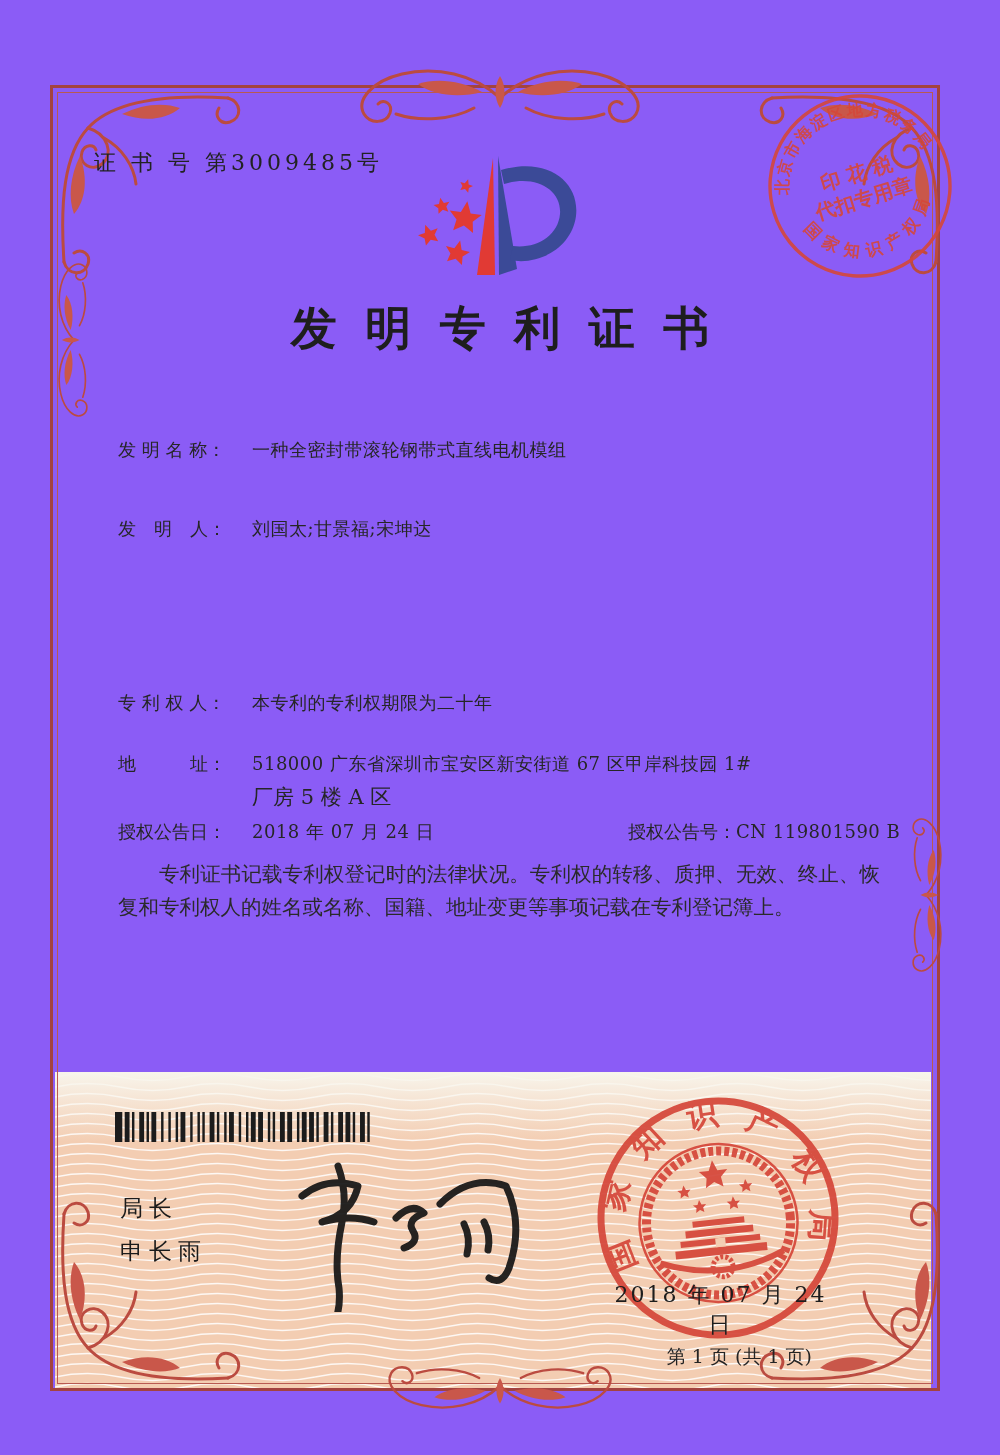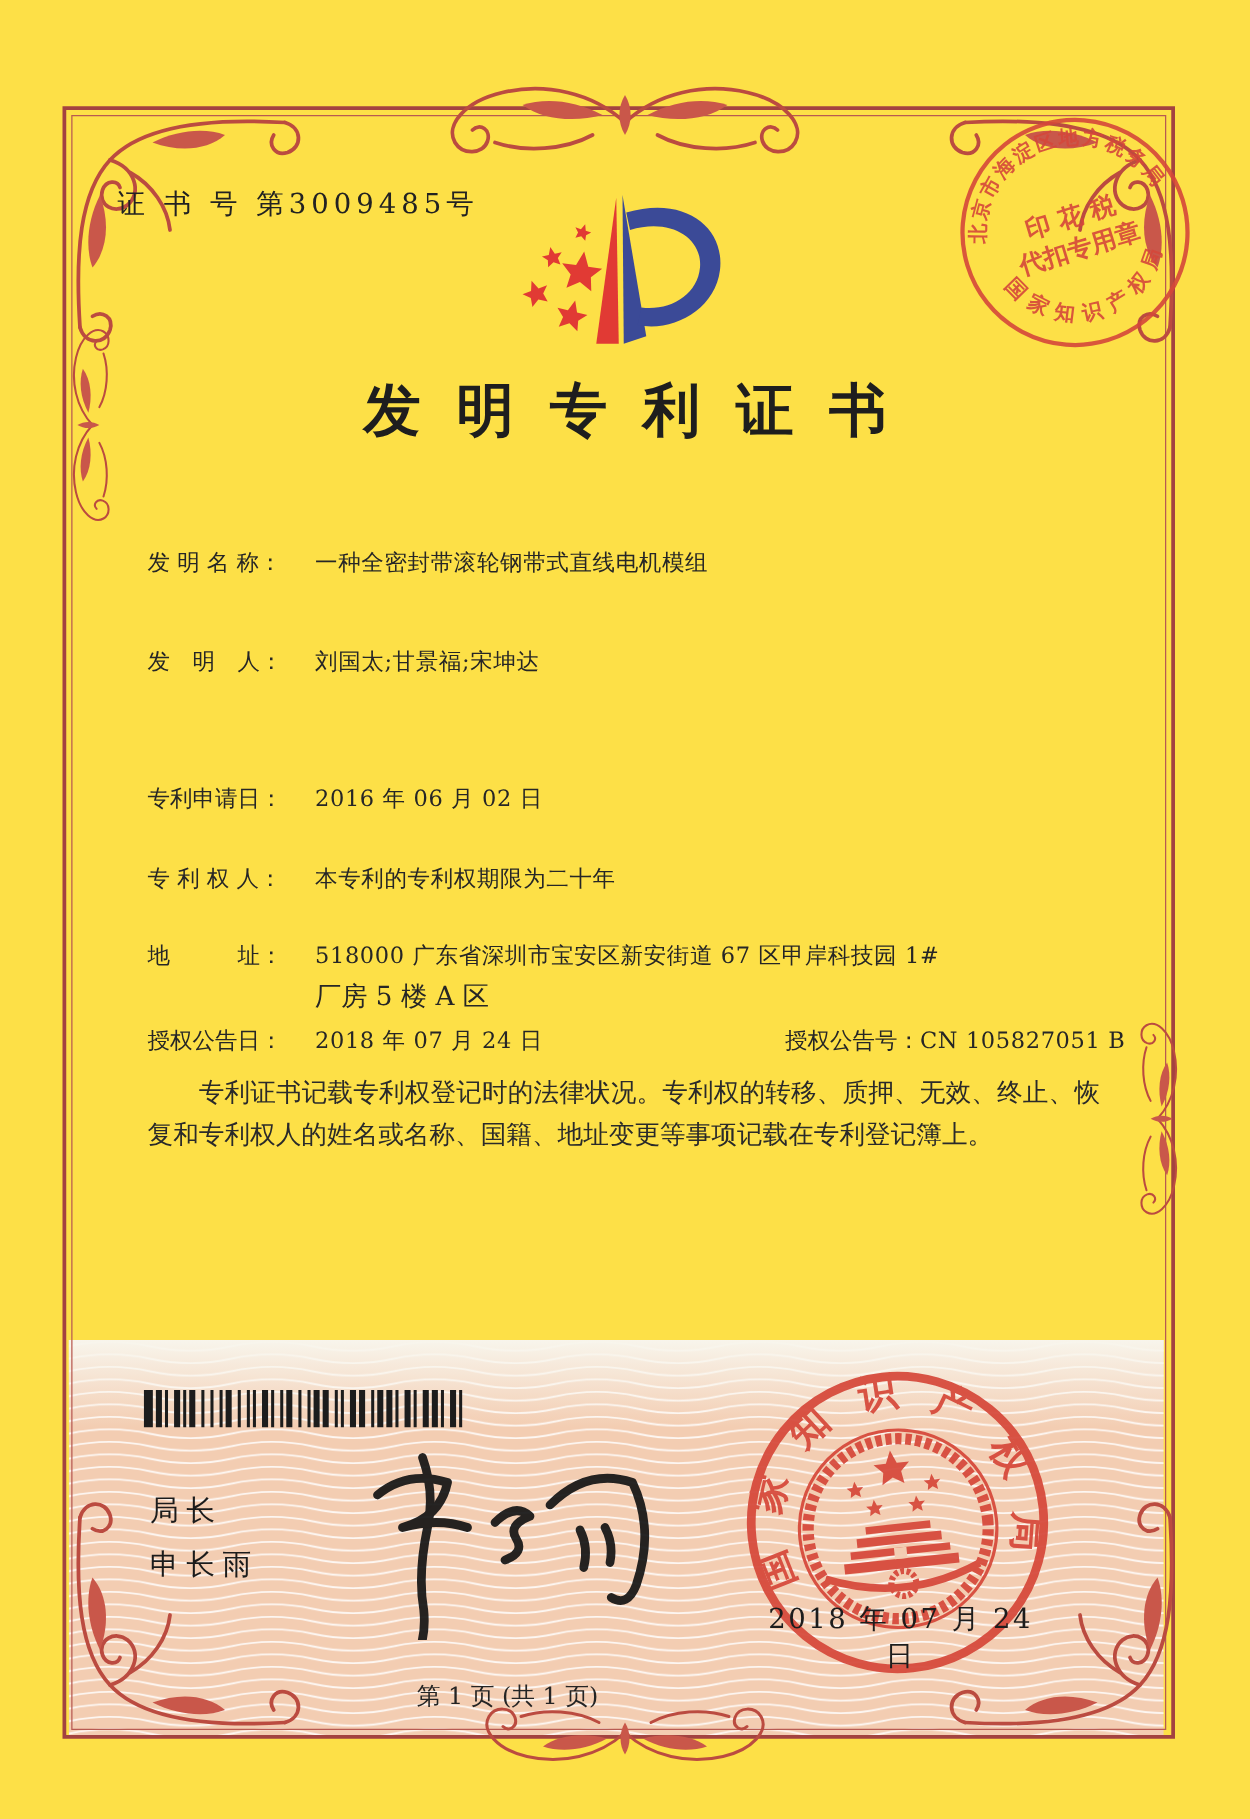--- a/index.html
+++ b/index.html
@@ -1,16 +1,16 @@
 <!DOCTYPE html>
 <html><head>
 <meta charset="utf-8">
 <style>
   html,body{margin:0;padding:0;background:#e9e7e0;}
-  .page{position:relative;width:1000px;height:1455px;margin:0 auto;background:#fde047;
+  .page{position:relative;width:1000px;height:1455px;margin:0 auto;background:#8b5cf6;
         overflow:hidden;font-family:"DejaVu Serif","Liberation Serif",serif;color:#262626;}
   .abs{position:absolute;}
   
   .frame{position:absolute;left:50px;top:85px;width:884px;height:1300px;
          border:3px solid #a34340;z-index:2;}
   .frame-in{position:absolute;inset:4px;border:1px solid #b85a52;}
   
   .waves{position:absolute;left:55px;top:1072px;width:876px;height:316px;z-index:1;}
   .wave-fade{position:absolute;left:55px;top:1072px;width:876px;height:70px;z-index:1;
              background:linear-gradient(#f8f5ec,rgba(248,245,236,0));}
@@ -28,21 +28,21 @@
   .paras{left:118px;top:858px;width:762px;font-size:20.5px;line-height:33px;text-align:justify;color:#2a2a2a;}
   .para{text-indent:2em;margin:0;}
   .barcode{left:115px;top:1112px;z-index:4;}
   .sig-label{left:120px;font-size:23px;letter-spacing:6px;color:#1b1b1b;
              font-family:"DejaVu Sans","Liberation Sans",sans-serif;}
   .signature{left:268px;top:1152px;z-index:5;}
   .tax-stamp{left:762px;top:88px;z-index:5;}
   .seal{left:593px;top:1093px;z-index:5;}
   .seal-date{left:608px;top:1280px;width:225px;text-align:center;font-size:22px;
              letter-spacing:2px;color:#1d1d1d;z-index:6;}
-  .footer{left:0;top:1344px;width:812px;text-align:center;font-size:19px;color:#242424;z-index:4;}
+  .footer{left:0;top:1344px;width:812px;text-align:right;font-size:19px;color:#242424;z-index:4;}
   .stamp-txt{font-family:"DejaVu Sans","Liberation Sans",sans-serif;font-weight:bold;}
 </style>
 </head>
 <body>
 
 <div class="page">
 
   <svg class="waves" width="876" height="316">
     <defs>
       <pattern id="wv" width="130" height="10" patternUnits="userSpaceOnUse">
@@ -116,35 +116,32 @@
   </svg>
 
   <div class="content abs title">发明专利证书</div>
 
   <div class="content abs field" style="top:438px">
     <span class="lab">发 明 名 称：</span><span class="val">一种全密封带滚轮钢带式直线电机模组</span>
   </div>
   <div class="content abs field" style="top:517px">
     <span class="lab">发　明　人：</span><span class="val">刘国太;甘景福;宋坤达</span>
   </div>
-  <div class="content abs field" style="top:627px">
-    <span class="lab">专利申请日：</span><span class="val">2016 年 06 月 02 日</span>
-  </div>
   <div class="content abs field" style="top:691px">
     <span class="lab">专 利 权 人：</span><span class="val">本专利的专利权期限为二十年</span>
   </div>
   <div class="content abs field" style="top:752px">
     <span class="lab">地　　　址：</span><span class="val">518000 广东省深圳市宝安区新安街道 67 区甲岸科技园 1#</span>
   </div>
   <div class="content abs addr2" style="top:783px">厂房 5 楼 A 区</div>
 
   <div class="content abs field" style="top:820px">
     <span class="lab">授权公告日：</span><span class="val">2018 年 07 月 24 日</span>
     <span class="abs grant2">
-      <span>授权公告号：</span><span class="val">CN 105827051 B</span>
+      <span>授权公告号：</span><span class="val">CN 119801590 B</span>
     </span>
   </div>
 
   <div class="content abs paras">
     <p class="para">专利证书记载专利权登记时的法律状况。专利权的转移、质押、无效、终止、恢复和专利权人的姓名或名称、国籍、地址变更等事项记载在专利登记簿上。</p>
   </div>
 
   <div class="content abs barcode">
     <svg id="bcsvg" width="262" height="30">
         <rect x="0.00" y="0" width="7.28" height="30" fill="#1c1c1c"></rect>

